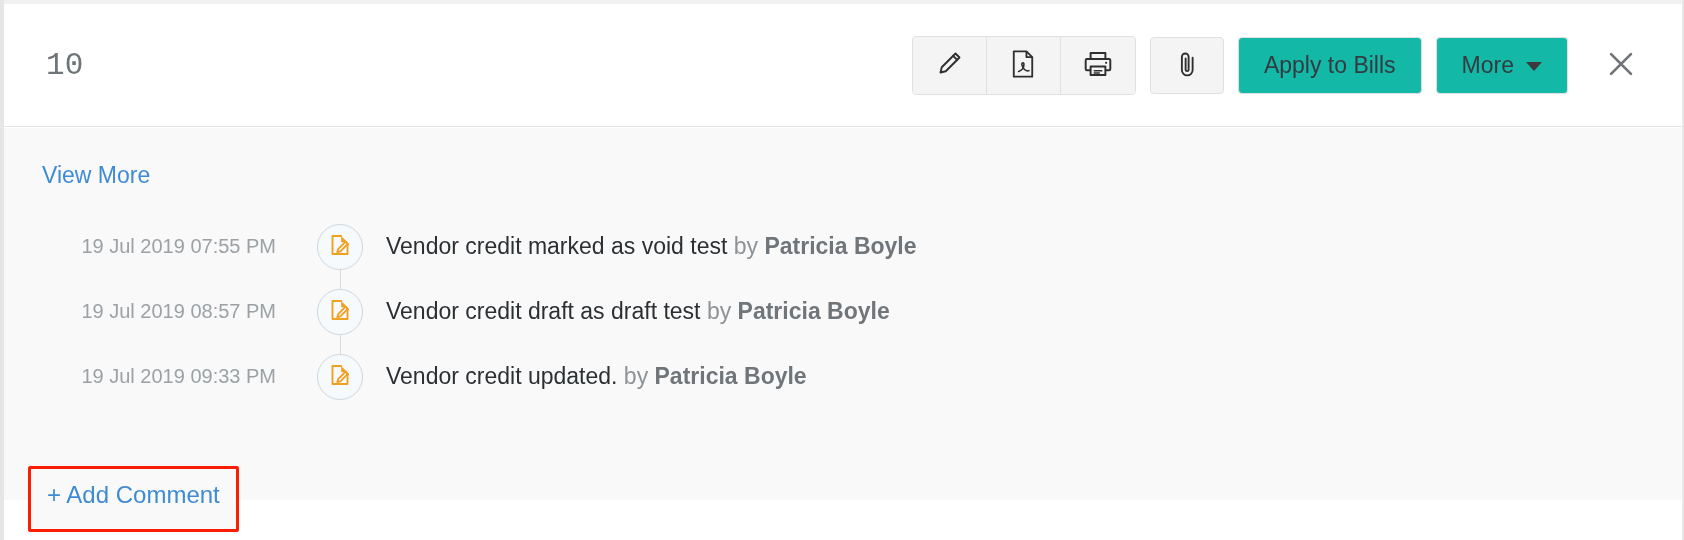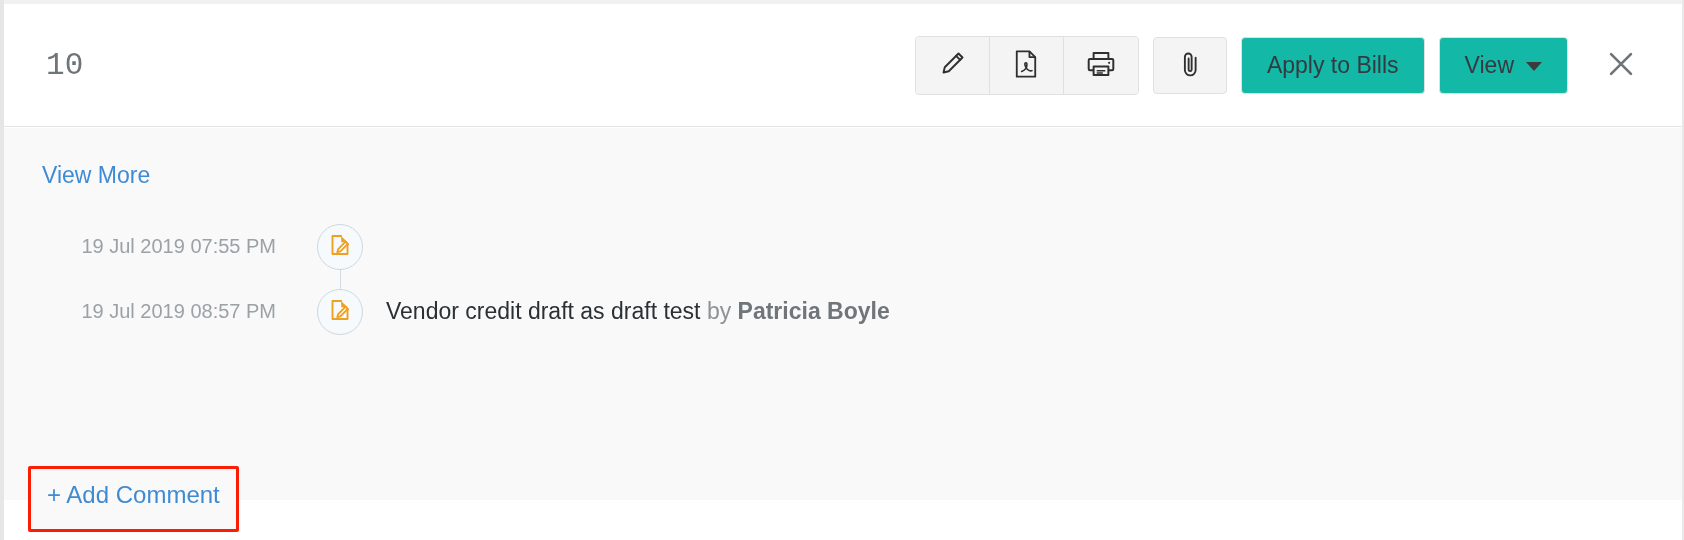--- a/index.html
+++ b/index.html
@@ -305,21 +305,21 @@
             <path d="M16.5 7v9.8a4.3 4.3 0 0 1-8.6 0V6.3a2.7 2.7 0 0 1 5.4 0v10.2a1.2 1.2 0 0 1-2.4 0V7.5"></path>
           </svg>
         </span>
       </button>
 
       <button class="text-btn">
         <span>Apply to Bills</span>
       </button>
 
       <button class="text-btn">
-        <span>View</span>
+        <span>More</span>
         <span class="caret"></span>
       </button>
 
       <button class="close-btn">
         <span>
           <svg width="34" height="34" viewBox="0 0 24 24" fill="none" stroke="#6e7478" stroke-width="1.9" stroke-linecap="round">
             <path d="M5 5l14 14M19 5L5 19"></path>
           </svg>
         </span>
       </button>
@@ -341,20 +341,25 @@
             <span>
               <svg width="24" height="24" viewBox="0 0 24 24" fill="none" stroke="#f0a020" stroke-width="1.9" stroke-linejoin="round" stroke-linecap="round">
                 <path d="M13.2 3H4.5v18h15v-8.7"></path>
                 <path d="M13.2 3l6.3 6.3h-6.3z" fill="#f0a020" stroke="none"></path>
                 <path d="M19.8 10.9l-7.4 7.4-3.1.9.9-3.1 7.4-7.4z" fill="none"></path>
                 <path d="M17.9 9.1l2.4 2.4" stroke-width="1.6"></path>
               </svg>
             </span>
           </div>
         </div>
+        <div class="tl-text">
+          <span>Vendor credit marked as void test</span>
+          <span class="by">by</span>
+          <span class="who">Patricia Boyle</span>
+        </div>
       </div>
 
       <div class="tl-row">
         <div class="tl-time">19 Jul 2019 08:57 PM</div>
         <div class="tl-node">
           <div class="connector"></div>
           <div class="tl-bullet">
             <span>
               <svg width="24" height="24" viewBox="0 0 24 24" fill="none" stroke="#f0a020" stroke-width="1.9" stroke-linejoin="round" stroke-linecap="round">
                 <path d="M13.2 3H4.5v18h15v-8.7"></path>
@@ -365,20 +370,41 @@
             </span>
           </div>
         </div>
         <div class="tl-text">
           <span>Vendor credit draft as draft test</span>
           <span class="by">by</span>
           <span class="who">Patricia Boyle</span>
         </div>
       </div>
 
+      <div class="tl-row">
+        <div class="tl-time">19 Jul 2019 09:33 PM</div>
+        <div class="tl-node">
+          <div class="connector"></div>
+          <div class="tl-bullet">
+            <span>
+              <svg width="24" height="24" viewBox="0 0 24 24" fill="none" stroke="#f0a020" stroke-width="1.9" stroke-linejoin="round" stroke-linecap="round">
+                <path d="M13.2 3H4.5v18h15v-8.7"></path>
+                <path d="M13.2 3l6.3 6.3h-6.3z" fill="#f0a020" stroke="none"></path>
+                <path d="M19.8 10.9l-7.4 7.4-3.1.9.9-3.1 7.4-7.4z" fill="none"></path>
+                <path d="M17.9 9.1l2.4 2.4" stroke-width="1.6"></path>
+              </svg>
+            </span>
+          </div>
+        </div>
+        <div class="tl-text">
+          <span>Vendor credit updated.</span>
+          <span class="by">by</span>
+          <span class="who">Patricia Boyle</span>
+        </div>
+      </div>
 
     </div>
 
     <div class="add-comment-wrap">
       <button class="add-comment">+ Add Comment</button>
     </div>
 
   </div>
 
 </div>

